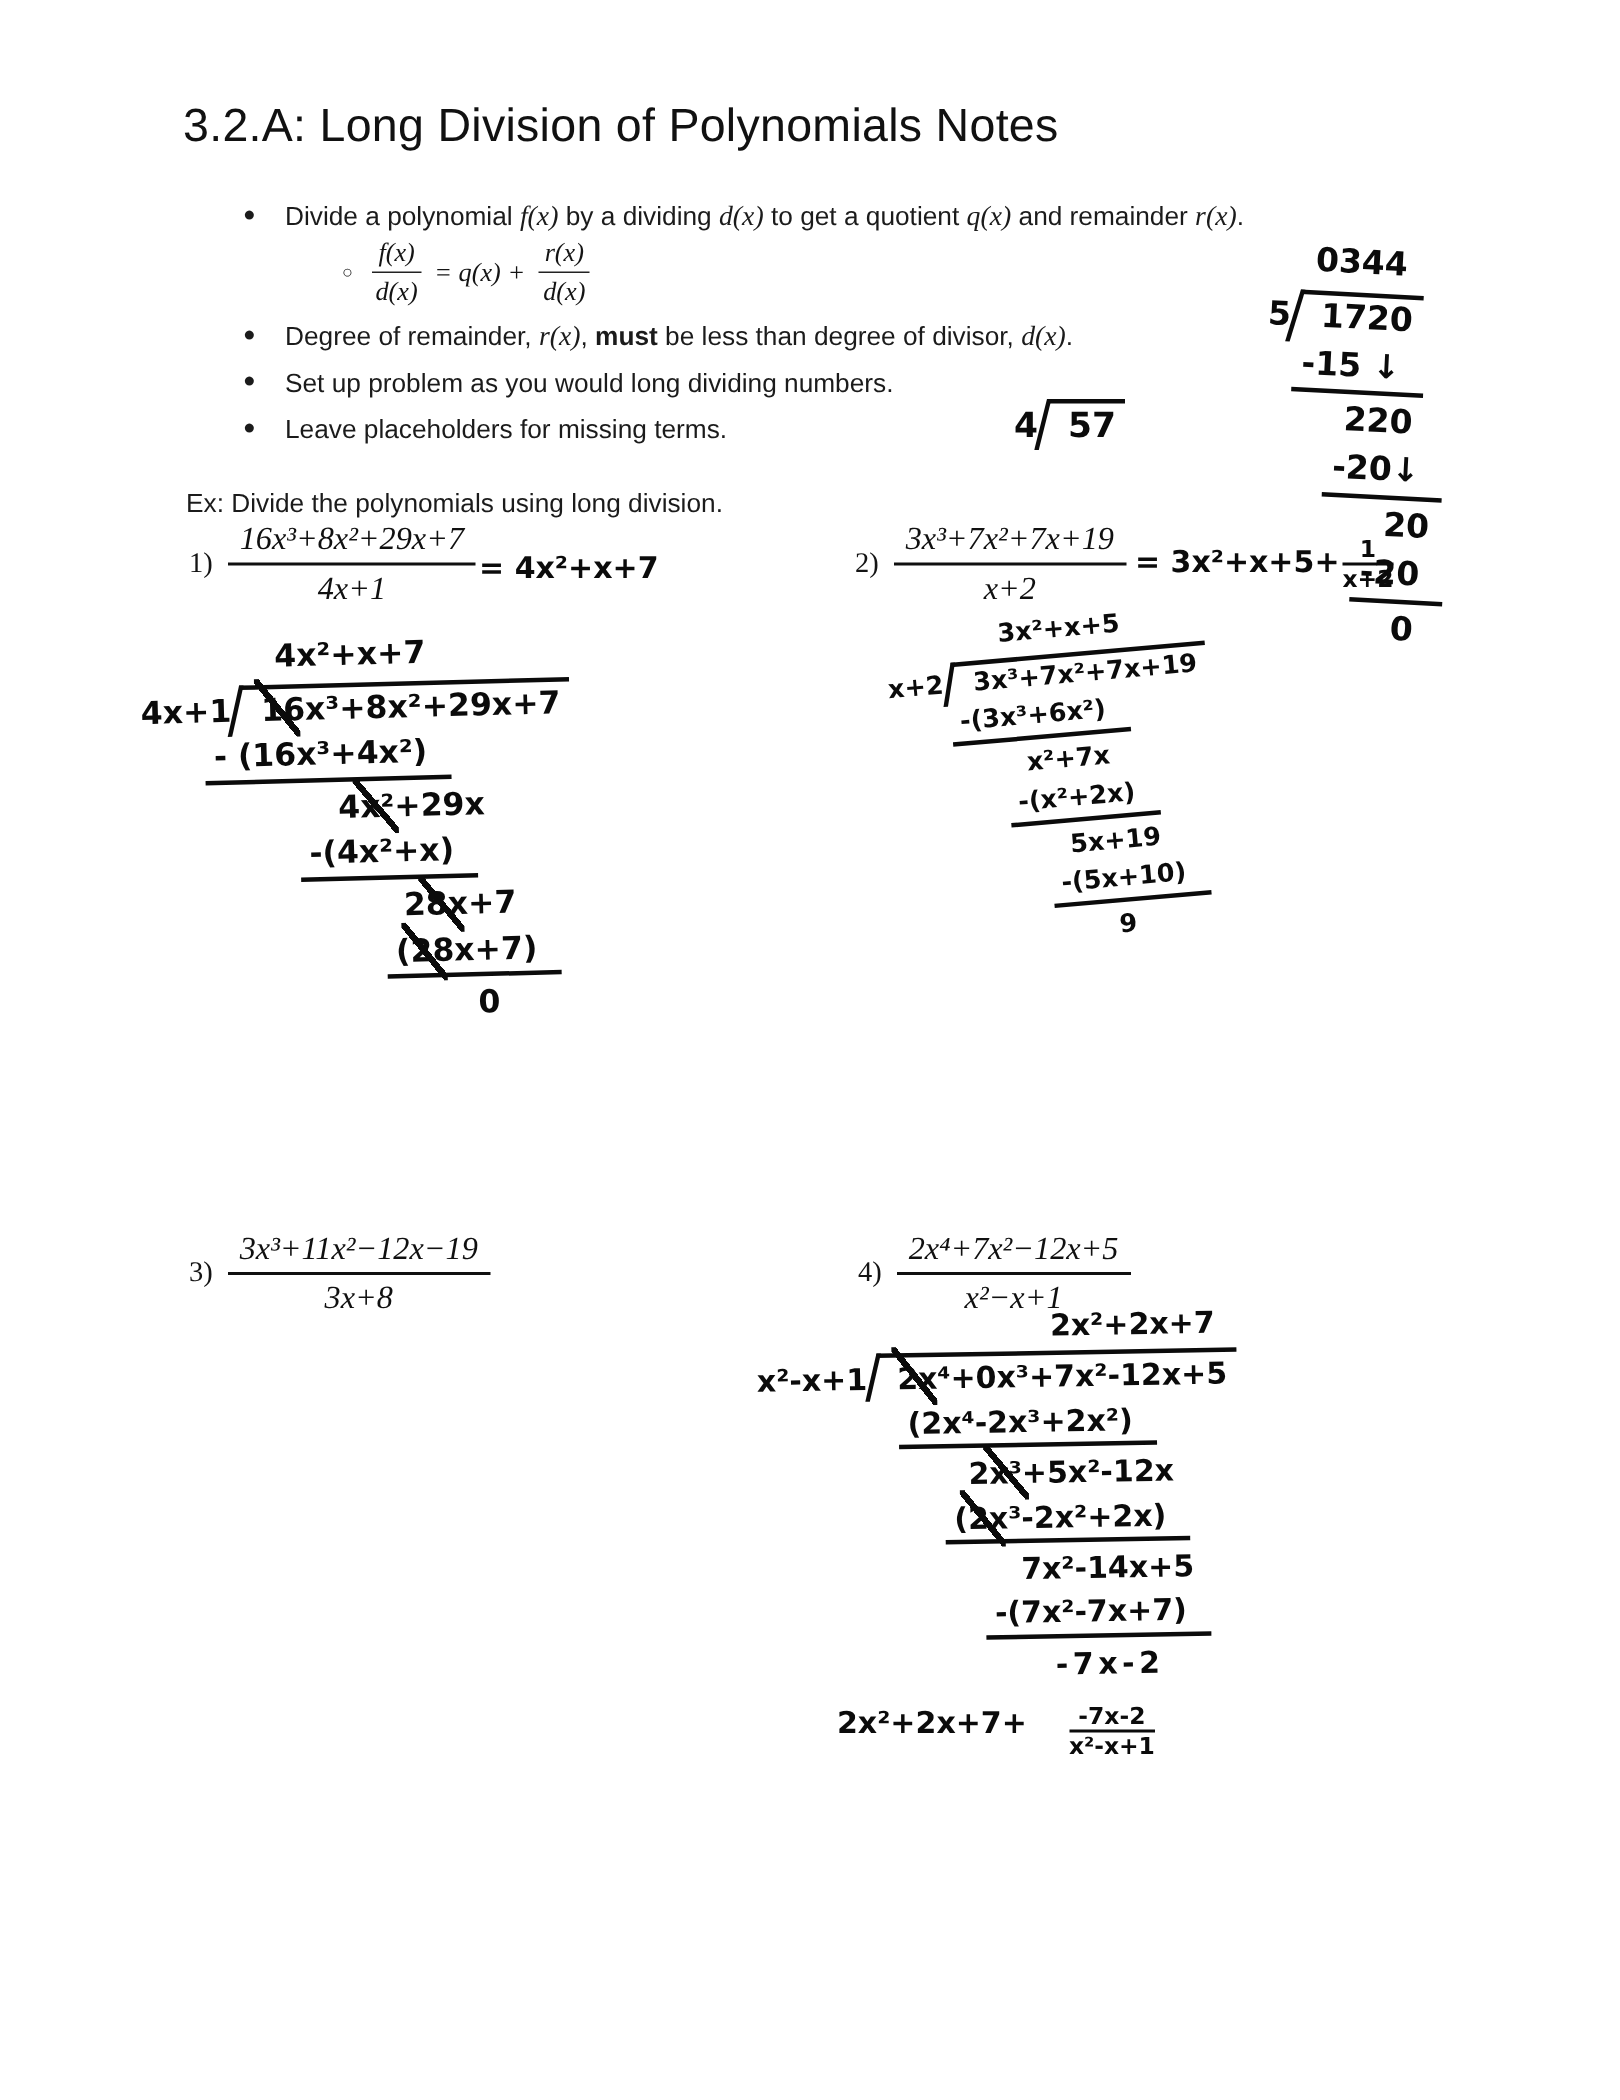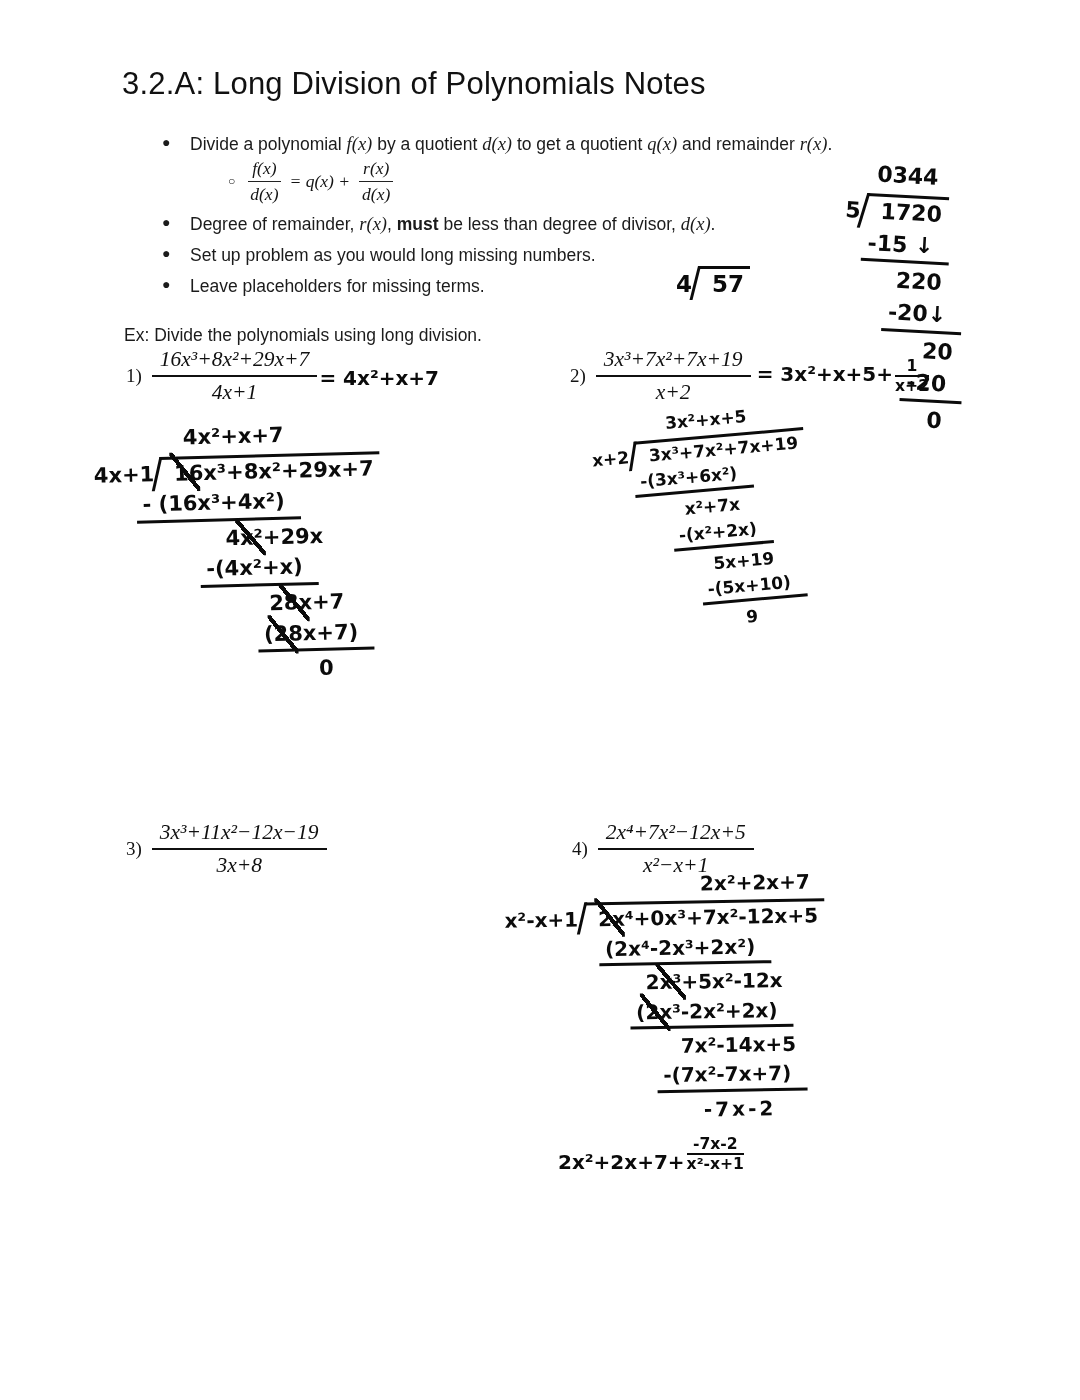--- a/index.html
+++ b/index.html
@@ -46,32 +46,32 @@
   .ldd { display:inline-block; border-top:3px solid #0b0b0b; padding:2px 6px 0 14px; position:relative; margin-left:6px; }
   .ldd::before { content:""; position:absolute; left:0; top:-3px; bottom:-3px; width:0;
                  border-left:3px solid #0b0b0b; transform:skewX(-14deg); transform-origin:top left; }
   .sx { position:relative; }
   .sx::after { content:""; position:absolute; left:10px; top:-7px; width:30px; height:calc(100% + 12px);
                background:linear-gradient(to top right, transparent 46%, #0b0b0b 46%, #0b0b0b 55%, transparent 55%); }
 
   
   .numdiv { transform:rotate(3deg); transform-origin:top left; }
 
-  .final { position:absolute; display:flex; align-items:flex-end; }
+  .final { position:absolute; display:flex; align-items:flex-start;gap:26px; }
 </style>
 </head>
 <body>
 
 <div class="page">
 
   <div class="title">3.2.A: Long Division of Polynomials Notes</div>
 
   <div class="bullet" style="left:160px; top:134px;">
     <span class="dot">●</span>
-    <span>Divide a polynomial </span><span class="mi">f(x)</span><span> by a quotient </span><span class="mi">d(x)</span><span> to get a quotient </span><span class="mi">q(x)</span><span> and remainder </span><span class="mi">r(x)</span><span>.</span>
+    <span>Divide a polynomial </span><span class="mi">f(x)</span><span> by a dividing </span><span class="mi">d(x)</span><span> to get a quotient </span><span class="mi">q(x)</span><span> and remainder </span><span class="mi">r(x)</span><span>.</span>
   </div>
 
   <div class="formula" style="left:228px; top:158px;">
     <span class="circ">○</span>
     <span class="frac-inline">
       <span class="fn">f(x)</span>
       <span class="fd">d(x)</span>
     </span>
     <span>= q(x) +</span>
     <span class="frac-inline">
@@ -80,21 +80,21 @@
     </span>
   </div>
 
   <div class="bullet" style="left:160px; top:214px;">
     <span class="dot">●</span>
     <span>Degree of remainder, </span><span class="mi">r(x)</span><span>, </span><span class="bold">must</span><span> be less than degree of divisor, </span><span class="mi">d(x)</span><span>.</span>
   </div>
 
   <div class="bullet" style="left:160px; top:245px;">
     <span class="dot">●</span>
-    <span>Set up problem as you would long missing numbers.</span>
+    <span>Set up problem as you would long dividing numbers.</span>
   </div>
 
   <div class="bullet" style="left:160px; top:276px;">
     <span class="dot">●</span>
     <span>Leave placeholders for missing terms.</span>
   </div>
 
   <div class="hw" style="position:absolute; left:676px; top:266px; font-size:23px;">
     <span>4</span><span class="ldd">57</span>
   </div>

